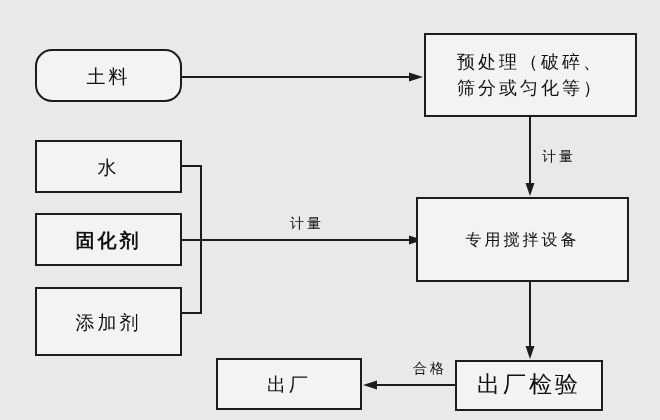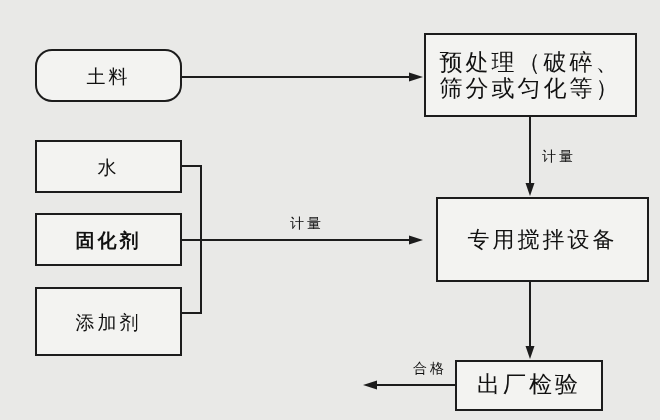--- a/index.html
+++ b/index.html
@@ -36,22 +36,22 @@
     text-align: center;
     font-size: 19px;
     letter-spacing: 3px;
     line-height: 26px;
   }
   .node .lbl { display: block; }
   .node-soil      { left: 35px;  top: 49px;  width: 147px; height: 53px; border-radius: 17px; }
   .node-water     { left: 35px;  top: 140px; width: 147px; height: 53px; }
   .node-curing    { left: 35px;  top: 213px; width: 147px; height: 53px; font-weight: bold; }
   .node-additive  { left: 35px;  top: 287px; width: 147px; height: 69px; }
-  .node-pretreat  { left: 424px; top: 33px;  width: 213px; height: 84px; font-size: 23px; }
-  .node-mixer     { left: 436px; top: 197px; width: 213px; height: 85px; font-size: 22px; }
+  .node-pretreat  { left: 424px; top: 33px;  width: 213px; height: 84px; font-size: 18px; }
+  .node-mixer     { left: 416px; top: 197px; width: 213px; height: 85px; font-size: 16px; }
   .node-inspect   { left: 455px; top: 360px; width: 148px; height: 51px; font-size: 23px; font-family: Liberation Mono, monospace; }
   .node-ship      { left: 216px; top: 358px; width: 146px; height: 52px; }
   .edge-label {
     position: absolute;
     font-size: 14px;
     letter-spacing: 3px;
     transform: translate(-50%, -50%);
     white-space: nowrap;
   }
   .lab-metering-v { left: 559px; top: 157px; }
@@ -121,20 +121,23 @@
   </div>
 
   <div class="node node-mixer">
     <span class="lbl">专用搅拌设备</span>
   </div>
 
   <div class="node node-inspect">
     <span class="lbl">出厂检验</span>
   </div>
 
+  <div class="node node-ship">
+    <span class="lbl">出厂</span>
+  </div>
 
   <div class="edge-label lab-metering-v">计量</div>
 
   <div class="edge-label lab-metering-h">计量</div>
 
   <div class="edge-label lab-qualified">合格</div>
 
 </div>
 
 </body></html>

